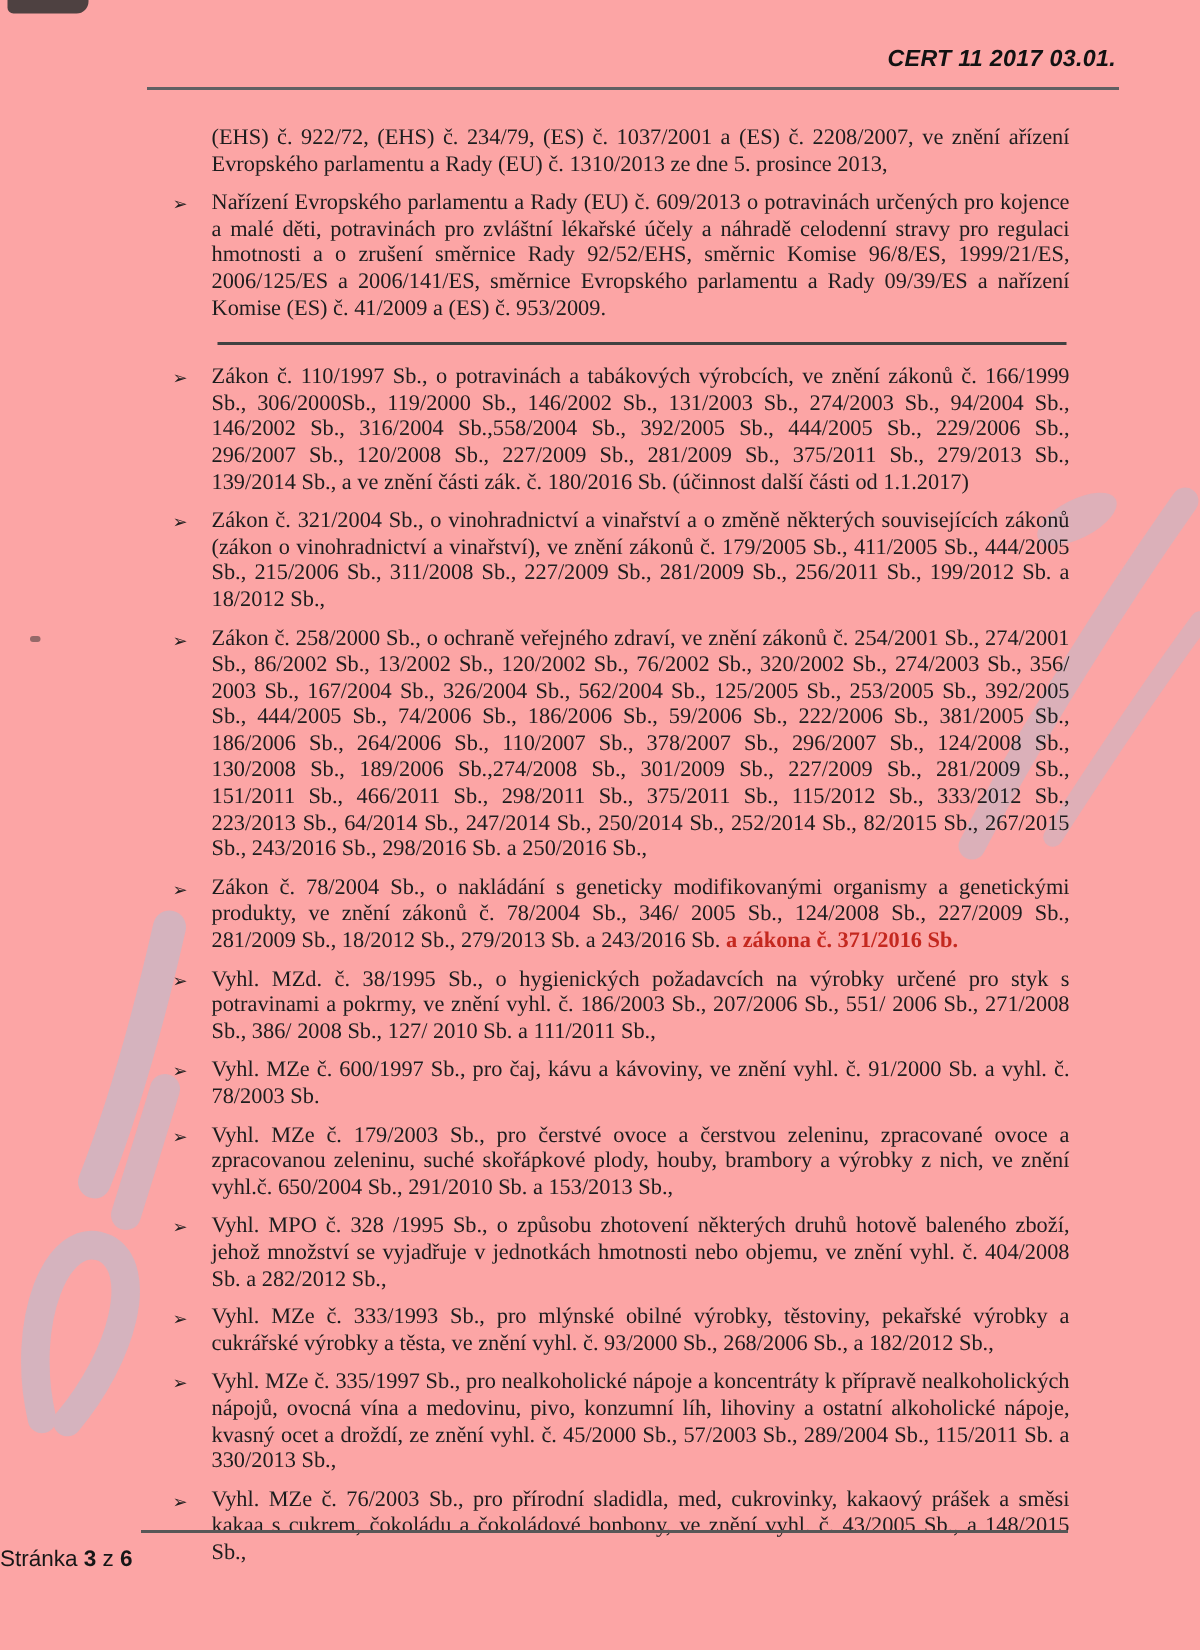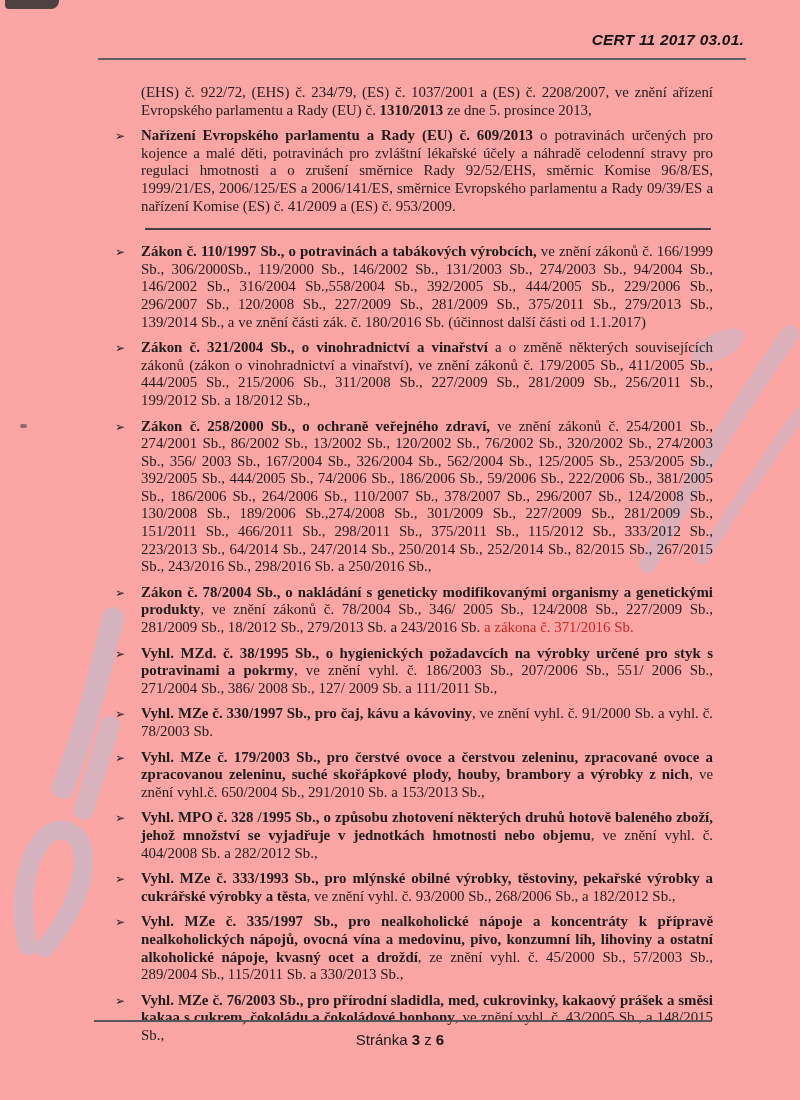--- a/index.html
+++ b/index.html
@@ -25,27 +25,27 @@
   .header-rule{position:absolute;top:58px;left:98px;width:648px;height:2px;background:#606063;}
   .content{position:absolute;top:84px;left:141px;width:572px;}
   .item{
     position:relative;text-align:justify;
     font-size:14.9px;line-height:17.6px;margin-bottom:8px;
   }
   .bullet{
     position:absolute;left:-26px;top:1px;font-size:12px;color:#1d1d1d;
     font-family:"DejaVu Sans", sans-serif;
   }
-  .seg-b{font-weight:bold;}
+  .seg-b{font-weight:normal;}
   .seg-n{font-weight:normal;}
-  .seg-r{font-weight:normal;color:#c4281f;}
+  .seg-r{font-weight:bold;color:#c4281f;}
   .divider{height:2px;background:#414141;margin:13px 0 13px 4px;width:566px;}
   .footer-rule{position:absolute;top:1020px;left:94px;width:618px;height:2px;background:#575757;}
   .footer-text{
-    position:absolute;top:1031px;left:0;right:0;text-align:center;
+    position:absolute;top:1031px;left:0;right:0;
     font-family:"Liberation Sans", sans-serif;font-size:15px;color:#161616;
   }
   .footer-text b{font-weight:bold;}
 </style>
 </head>
 <body>
 
 <div class="page">
 
   <svg class="watermark" width="800" height="1100" viewBox="0 0 800 1100" xmlns="http://www.w3.org/2000/svg">
@@ -66,22 +66,22 @@
   <div class="header-rule"></div>
 
   <div class="content">
       <div class="item"><span class="seg-n">(EHS) č. 922/72, (EHS) č. 234/79, (ES) č. 1037/2001 a (ES) č. 2208/2007, ve znění ařízení Evropského parlamentu a Rady (EU) č. </span><span class="seg-b">1310/2013</span><span class="seg-n"> ze dne 5. prosince 2013,</span></div>
       <div class="item"><span class="bullet">➢</span><span class="seg-b">Nařízení Evropského parlamentu a Rady (EU) č. 609/2013</span><span class="seg-n"> o potravinách určených pro kojence a malé děti, potravinách pro zvláštní lékařské účely a náhradě celodenní stravy pro regulaci hmotnosti a o zrušení směrnice Rady 92/52/EHS, směrnic Komise 96/8/ES, 1999/21/ES, 2006/125/ES a 2006/141/ES, směrnice Evropského parlamentu a Rady 09/39/ES a nařízení Komise (ES) č. 41/2009 a (ES) č. 953/2009.</span></div>
       <div class="divider"></div>
       <div class="item"><span class="bullet">➢</span><span class="seg-b">Zákon č. 110/1997 Sb., o potravinách a tabákových výrobcích,</span><span class="seg-n"> ve znění zákonů č. 166/1999 Sb., 306/2000Sb., 119/2000 Sb., 146/2002 Sb., 131/2003 Sb., 274/2003 Sb., 94/2004 Sb., 146/2002 Sb., 316/2004 Sb.,558/2004 Sb., 392/2005 Sb., 444/2005 Sb., 229/2006 Sb., 296/2007 Sb., 120/2008 Sb., 227/2009 Sb., 281/2009 Sb., 375/2011 Sb., 279/2013 Sb., 139/2014 Sb., a ve znění části zák. č. 180/2016 Sb. (účinnost další části od 1.1.2017)</span></div>
       <div class="item"><span class="bullet">➢</span><span class="seg-b">Zákon č. 321/2004 Sb., o vinohradnictví a vinařství</span><span class="seg-n"> a o změně některých souvisejících zákonů (zákon o vinohradnictví a vinařství), ve znění zákonů č. 179/2005 Sb., 411/2005 Sb., 444/2005 Sb., 215/2006 Sb., 311/2008 Sb., 227/2009 Sb., 281/2009 Sb., 256/2011 Sb., 199/2012 Sb. a 18/2012 Sb.,</span></div>
       <div class="item"><span class="bullet">➢</span><span class="seg-b">Zákon č. 258/2000 Sb., o ochraně veřejného zdraví,</span><span class="seg-n"> ve znění zákonů č. 254/2001 Sb., 274/2001 Sb., 86/2002 Sb., 13/2002 Sb., 120/2002 Sb., 76/2002 Sb., 320/2002 Sb., 274/2003 Sb., 356/ 2003 Sb., 167/2004 Sb., 326/2004 Sb., 562/2004 Sb., 125/2005 Sb., 253/2005 Sb., 392/2005 Sb., 444/2005 Sb., 74/2006 Sb., 186/2006 Sb., 59/2006 Sb., 222/2006 Sb., 381/2005 Sb., 186/2006 Sb., 264/2006 Sb., 110/2007 Sb., 378/2007 Sb., 296/2007 Sb., 124/2008 Sb., 130/2008 Sb., 189/2006 Sb.,274/2008 Sb., 301/2009 Sb., 227/2009 Sb., 281/2009 Sb., 151/2011 Sb., 466/2011 Sb., 298/2011 Sb., 375/2011 Sb., 115/2012 Sb., 333/2012 Sb., 223/2013 Sb., 64/2014 Sb., 247/2014 Sb., 250/2014 Sb., 252/2014 Sb., 82/2015 Sb., 267/2015 Sb., 243/2016 Sb., 298/2016 Sb. a 250/2016 Sb.,</span></div>
       <div class="item"><span class="bullet">➢</span><span class="seg-b">Zákon č. 78/2004 Sb., o nakládání s geneticky modifikovanými organismy a genetickými produkty</span><span class="seg-n">, ve znění zákonů č. 78/2004 Sb., 346/ 2005 Sb., 124/2008 Sb., 227/2009 Sb., 281/2009 Sb., 18/2012 Sb., 279/2013 Sb. a 243/2016 Sb.</span><span class="seg-r"> a zákona č. 371/2016 Sb.</span></div>
-      <div class="item"><span class="bullet">➢</span><span class="seg-b">Vyhl. MZd. č. 38/1995 Sb., o hygienických požadavcích na výrobky určené pro styk s potravinami a pokrmy</span><span class="seg-n">, ve znění vyhl. č. 186/2003 Sb., 207/2006 Sb., 551/ 2006 Sb., 271/2004 Sb., 386/ 2008 Sb., 127/ 2009 Sb. a 111/2011 Sb.,</span></div>
-      <div class="item"><span class="bullet">➢</span><span class="seg-b">Vyhl. MZe č. 330/1997 Sb., pro čaj, kávu a kávoviny</span><span class="seg-n">, ve znění vyhl. č. 91/2000 Sb. a vyhl. č. 78/2003 Sb.</span></div>
+      <div class="item"><span class="bullet">➢</span><span class="seg-b">Vyhl. MZd. č. 38/1995 Sb., o hygienických požadavcích na výrobky určené pro styk s potravinami a pokrmy</span><span class="seg-n">, ve znění vyhl. č. 186/2003 Sb., 207/2006 Sb., 551/ 2006 Sb., 271/2008 Sb., 386/ 2008 Sb., 127/ 2010 Sb. a 111/2011 Sb.,</span></div>
+      <div class="item"><span class="bullet">➢</span><span class="seg-b">Vyhl. MZe č. 600/1997 Sb., pro čaj, kávu a kávoviny</span><span class="seg-n">, ve znění vyhl. č. 91/2000 Sb. a vyhl. č. 78/2003 Sb.</span></div>
       <div class="item"><span class="bullet">➢</span><span class="seg-b">Vyhl. MZe č. 179/2003 Sb., pro čerstvé ovoce a čerstvou zeleninu, zpracované ovoce a zpracovanou zeleninu, suché skořápkové plody, houby, brambory a výrobky z nich</span><span class="seg-n">, ve znění vyhl.č. 650/2004 Sb., 291/2010 Sb. a 153/2013 Sb.,</span></div>
       <div class="item"><span class="bullet">➢</span><span class="seg-b">Vyhl. MPO č. 328 /1995 Sb., o způsobu zhotovení některých druhů hotově baleného zboží, jehož množství se vyjadřuje v jednotkách hmotnosti nebo objemu</span><span class="seg-n">, ve znění vyhl. č. 404/2008 Sb. a 282/2012 Sb.,</span></div>
       <div class="item"><span class="bullet">➢</span><span class="seg-b">Vyhl. MZe č. 333/1993 Sb., pro mlýnské obilné výrobky, těstoviny, pekařské výrobky a cukrářské výrobky a těsta</span><span class="seg-n">, ve znění vyhl. č. 93/2000 Sb., 268/2006 Sb., a 182/2012 Sb.,</span></div>
       <div class="item"><span class="bullet">➢</span><span class="seg-b">Vyhl. MZe č. 335/1997 Sb., pro nealkoholické nápoje a koncentráty k přípravě nealkoholických nápojů, ovocná vína a medovinu, pivo, konzumní líh, lihoviny a ostatní alkoholické nápoje, kvasný ocet a droždí</span><span class="seg-n">, ze znění vyhl. č. 45/2000 Sb., 57/2003 Sb., 289/2004 Sb., 115/2011 Sb. a 330/2013 Sb.,</span></div>
       <div class="item"><span class="bullet">➢</span><span class="seg-b">Vyhl. MZe č. 76/2003 Sb., pro přírodní sladidla, med, cukrovinky, kakaový prášek a směsi kakaa s cukrem, čokoládu a čokoládové bonbony</span><span class="seg-n">, ve znění vyhl. č. 43/2005 Sb., a 148/2015 Sb.,</span></div>
     </div>
 
   <div class="footer-rule"></div>
   <div class="footer-text"><span>Stránka</span> <b>3</b> <span>z</span> <b>6</b></div>
 

